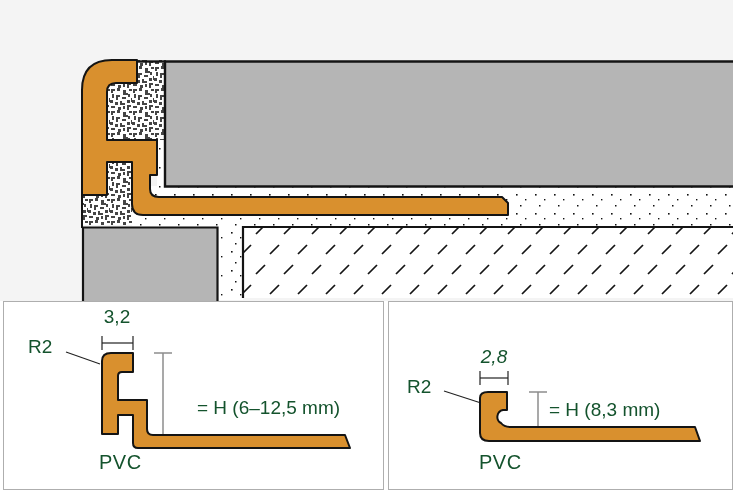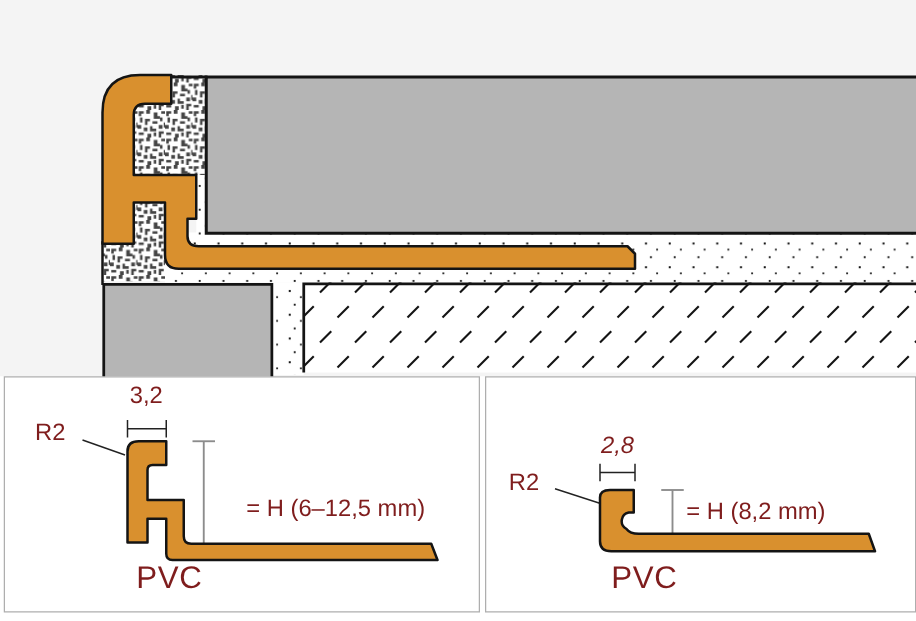--- a/index.html
+++ b/index.html
@@ -3,23 +3,23 @@
 <meta charset="utf-8">
 <style>
   html,body{margin:0;padding:0;background:#fff;}
   #stage{position:relative;width:733px;height:497px;overflow:hidden;background:#fff;
          font-family:"Liberation Sans",sans-serif;}
   .topbg{position:absolute;left:0;top:0;width:733px;height:301px;background:#f4f4f4;}
   .panel{position:absolute;top:301px;height:189px;background:#ffffff;border:1px solid #aeaeae;box-sizing:border-box;}
   #panel-left{left:3px;width:381px;}
   #panel-right{left:388px;width:345px;}
   svg.layer{position:absolute;left:0;top:0;pointer-events:none;}
-  .lbl{position:absolute;color:#7f1d1d;font-size:19px;line-height:21px;white-space:nowrap;}
+  .lbl{position:absolute;color:#14532d;font-size:19px;line-height:21px;white-space:nowrap;}
   .lbl.center{text-align:center;}
-  .material{font-size:25px;letter-spacing:0.5px;margin-left:10px;}
+  .material{font-size:20px;letter-spacing:0.5px;}
 </style>
 </head>
 <body>
 
 <div id="stage">
 
   <div class="topbg"></div>
 
   <div class="panel" id="panel-left"></div>
   <div class="panel" id="panel-right"></div>
@@ -129,16 +129,16 @@
     </g>
   </svg>
 
   <span class="lbl center" style="left:95px;top:306px;width:44px;">3,2</span>
   <span class="lbl" style="left:28px;top:336px;">R2</span>
   <span class="lbl" style="left:172px;top:397px;margin-left:25px;">= H (6–12,5 mm)</span>
   <span class="lbl material" style="left:99px;top:452px;">PVC</span>
 
   <span class="lbl center" style="left:472px;top:346px;width:44px;font-style:italic;">2,8</span>
   <span class="lbl" style="left:407px;top:376px;">R2</span>
-  <span class="lbl" style="left:549px;top:399px;">= H (8,2 mm)</span>
+  <span class="lbl" style="left:549px;top:399px;">= H (8,3 mm)</span>
   <span class="lbl material" style="left:479px;top:452px;">PVC</span>
 
 </div>
 
 </body></html>

